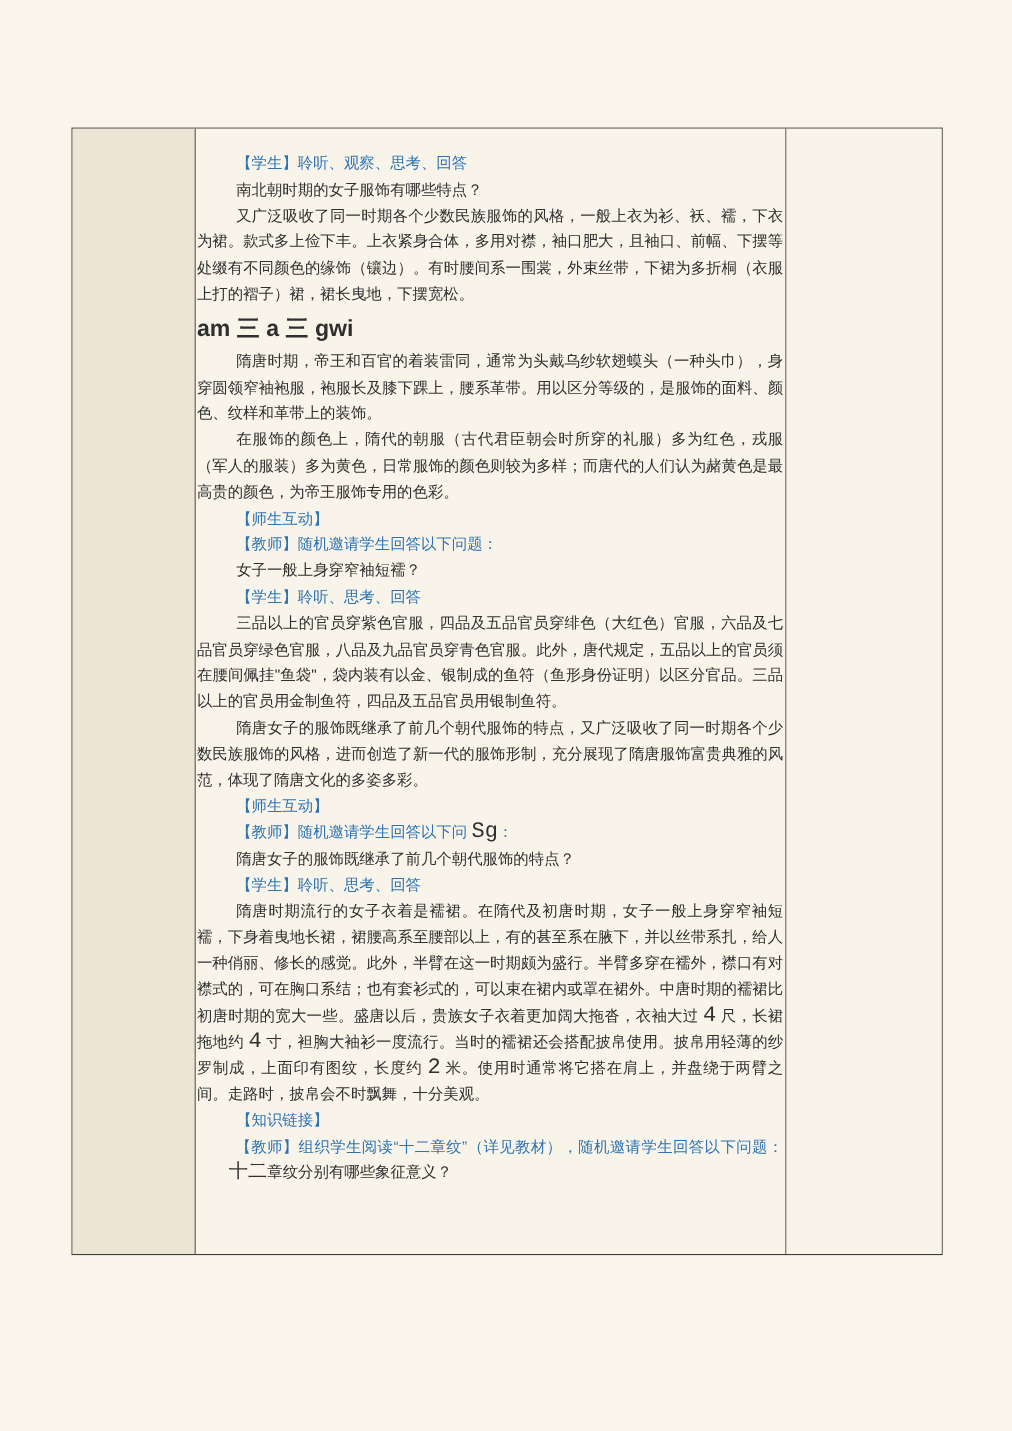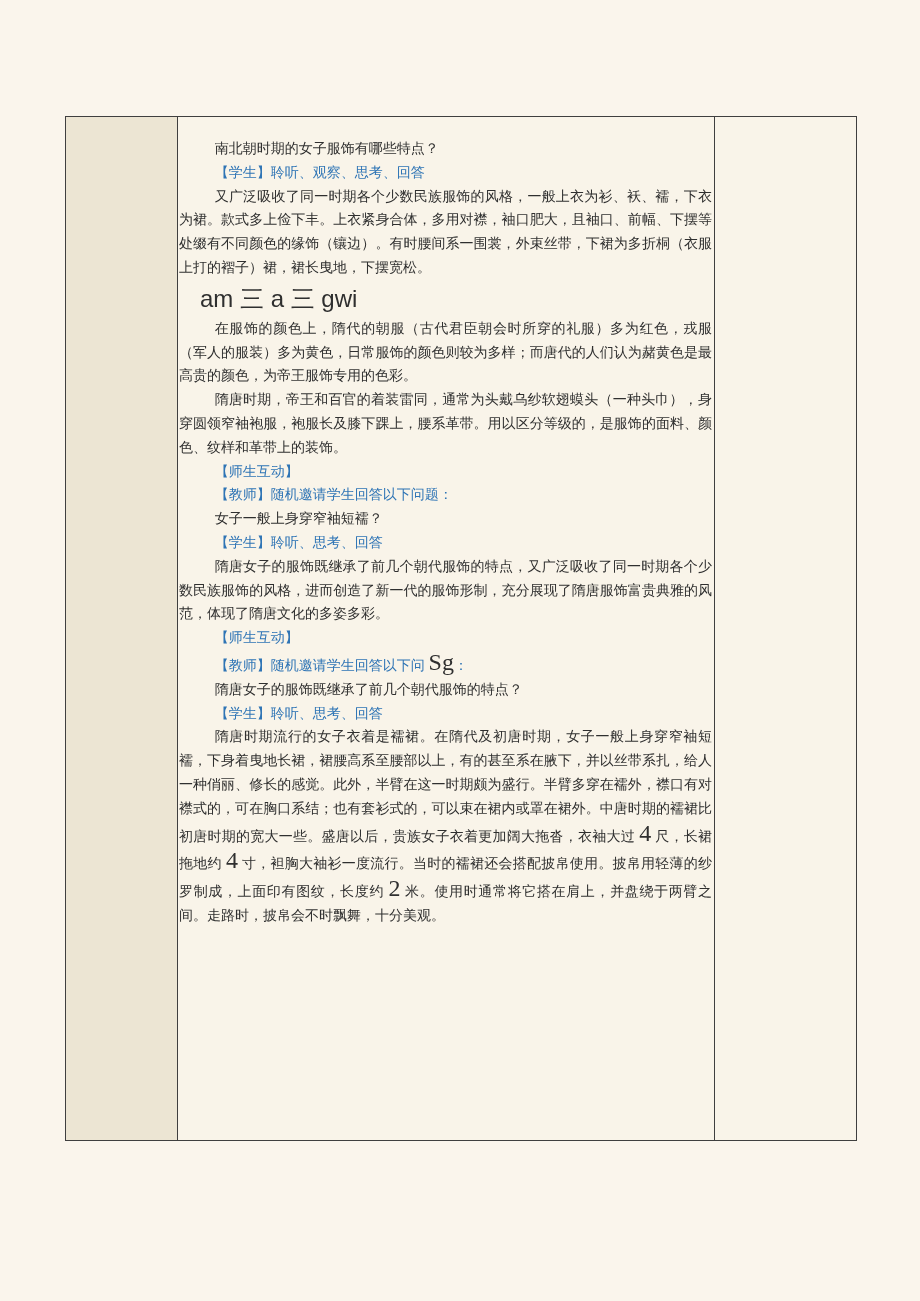--- a/index.html
+++ b/index.html
@@ -48,59 +48,62 @@
     margin:0;
     font-size:14px;
     line-height:23.8px;
     color:var(--body-text);
     text-align:justify;
     text-justify:inter-ideograph;
   }
   .para.indent{ text-indent:2.55em; }
   .para.hang{ margin-left:29px; text-indent:6px; }
   .para.heading{
-    font-size:24px;
+    font-size:21px;
     line-height:34px;
-    padding-left:21px;
     text-align:left;
     margin:2px 0 1px 0;
     color:var(--body-text);
+    font-weight:bold;
   }
   .run-body{ color:var(--body-text); }
   .run-blue{ color:var(--accent-blue); }
   .run-big{
     color:var(--body-text);
-    font-size:24px;
+    font-size:20px;
     line-height:1;
-    font-family:Liberation Serif, serif;
+    font-family:Liberation Mono, monospace;
   }
   .run-bigcn{
     color:var(--body-text);
     font-size:17.5px;
     line-height:1;
   }
   .run-heading{ color:var(--body-text); }
 </style>
 </head>
 <body>
 
 <div class="doc-table">
   <div class="cell-left"></div>
   <div class="cell-main">
+      <p class="para indent"><span class="run-blue">【学生】聆听、观察、思考、回答</span></p>
       <p class="para indent"><span class="run-body">南北朝时期的女子服饰有哪些特点？</span></p>
-      <p class="para indent"><span class="run-blue">【学生】聆听、观察、思考、回答</span></p>
       <p class="para indent"><span class="run-body">又广泛吸收了同一时期各个少数民族服饰的风格，一般上衣为衫、袄、襦，下衣为裙。款式多上俭下丰。上衣紧身合体，多用对襟，袖口肥大，且袖口、前幅、下摆等处缀有不同颜色的缘饰（镶边）。有时腰间系一围裳，外束丝带，下裙为多折桐（衣服上打的褶子）裙，裙长曳地，下摆宽松。</span></p>
       <p class="para heading"><span class="run-heading">am 三 a 三 gwi</span></p>
+      <p class="para indent"><span class="run-body">隋唐时期，帝王和百官的着装雷同，通常为头戴乌纱软翅蟆头（一种头巾），身穿圆领窄袖袍服，袍服长及膝下踝上，腰系革带。用以区分等级的，是服饰的面料、颜色、纹样和革带上的装饰。</span></p>
       <p class="para indent"><span class="run-body">在服饰的颜色上，隋代的朝服（古代君臣朝会时所穿的礼服）多为红色，戎服（军人的服装）多为黄色，日常服饰的颜色则较为多样；而唐代的人们认为赭黄色是最高贵的颜色，为帝王服饰专用的色彩。</span></p>
-      <p class="para indent"><span class="run-body">隋唐时期，帝王和百官的着装雷同，通常为头戴乌纱软翅蟆头（一种头巾），身穿圆领窄袖袍服，袍服长及膝下踝上，腰系革带。用以区分等级的，是服饰的面料、颜色、纹样和革带上的装饰。</span></p>
       <p class="para indent"><span class="run-blue">【师生互动】</span></p>
       <p class="para indent"><span class="run-blue">【教师】随机邀请学生回答以下问题：</span></p>
       <p class="para indent"><span class="run-body">女子一般上身穿窄袖短襦？</span></p>
       <p class="para indent"><span class="run-blue">【学生】聆听、思考、回答</span></p>
+      <p class="para indent"><span class="run-body">三品以上的官员穿紫色官服，四品及五品官员穿绯色（大红色）官服，六品及七品官员穿绿色官服，八品及九品官员穿青色官服。此外，唐代规定，五品以上的官员须在腰间佩挂"鱼袋"，袋内装有以金、银制成的鱼符（鱼形身份证明）以区分官品。三品以上的官员用金制鱼符，四品及五品官员用银制鱼符。</span></p>
       <p class="para indent"><span class="run-body">隋唐女子的服饰既继承了前几个朝代服饰的特点，又广泛吸收了同一时期各个少数民族服饰的风格，进而创造了新一代的服饰形制，充分展现了隋唐服饰富贵典雅的风范，体现了隋唐文化的多姿多彩。</span></p>
       <p class="para indent"><span class="run-blue">【师生互动】</span></p>
       <p class="para indent"><span class="run-blue">【教师】随机邀请学生回答以下问 </span><span class="run-big">Sg</span><span class="run-blue">：</span></p>
       <p class="para indent"><span class="run-body">隋唐女子的服饰既继承了前几个朝代服饰的特点？</span></p>
       <p class="para indent"><span class="run-blue">【学生】聆听、思考、回答</span></p>
       <p class="para indent"><span class="run-body">隋唐时期流行的女子衣着是襦裙。在隋代及初唐时期，女子一般上身穿窄袖短襦，下身着曳地长裙，裙腰高系至腰部以上，有的甚至系在腋下，并以丝带系扎，给人一种俏丽、修长的感觉。此外，半臂在这一时期颇为盛行。半臂多穿在襦外，襟口有对襟式的，可在胸口系结；也有套衫式的，可以束在裙内或罩在裙外。中唐时期的襦裙比初唐时期的宽大一些。盛唐以后，贵族女子衣着更加阔大拖沓，衣袖大过 </span><span class="run-big">4</span><span class="run-body"> 尺，长裙拖地约 </span><span class="run-big">4</span><span class="run-body"> 寸，袒胸大袖衫一度流行。当时的襦裙还会搭配披帛使用。披帛用轻薄的纱罗制成，上面印有图纹，长度约 </span><span class="run-big">2</span><span class="run-body"> 米。使用时通常将它搭在肩上，并盘绕于两臂之间。走路时，披帛会不时飘舞，十分美观。</span></p>
+      <p class="para indent"><span class="run-blue">【知识链接】</span></p>
+      <p class="para hang"><span class="run-blue">【教师】组织学生阅读“十二章纹”（详见教材），随机邀请学生回答以下问题：</span><span class="run-bigcn">十二</span><span class="run-body">章纹分别有哪些象征意义？</span></p>
     </div>
   <div class="cell-right"></div>
 </div>
 
 </body></html>

